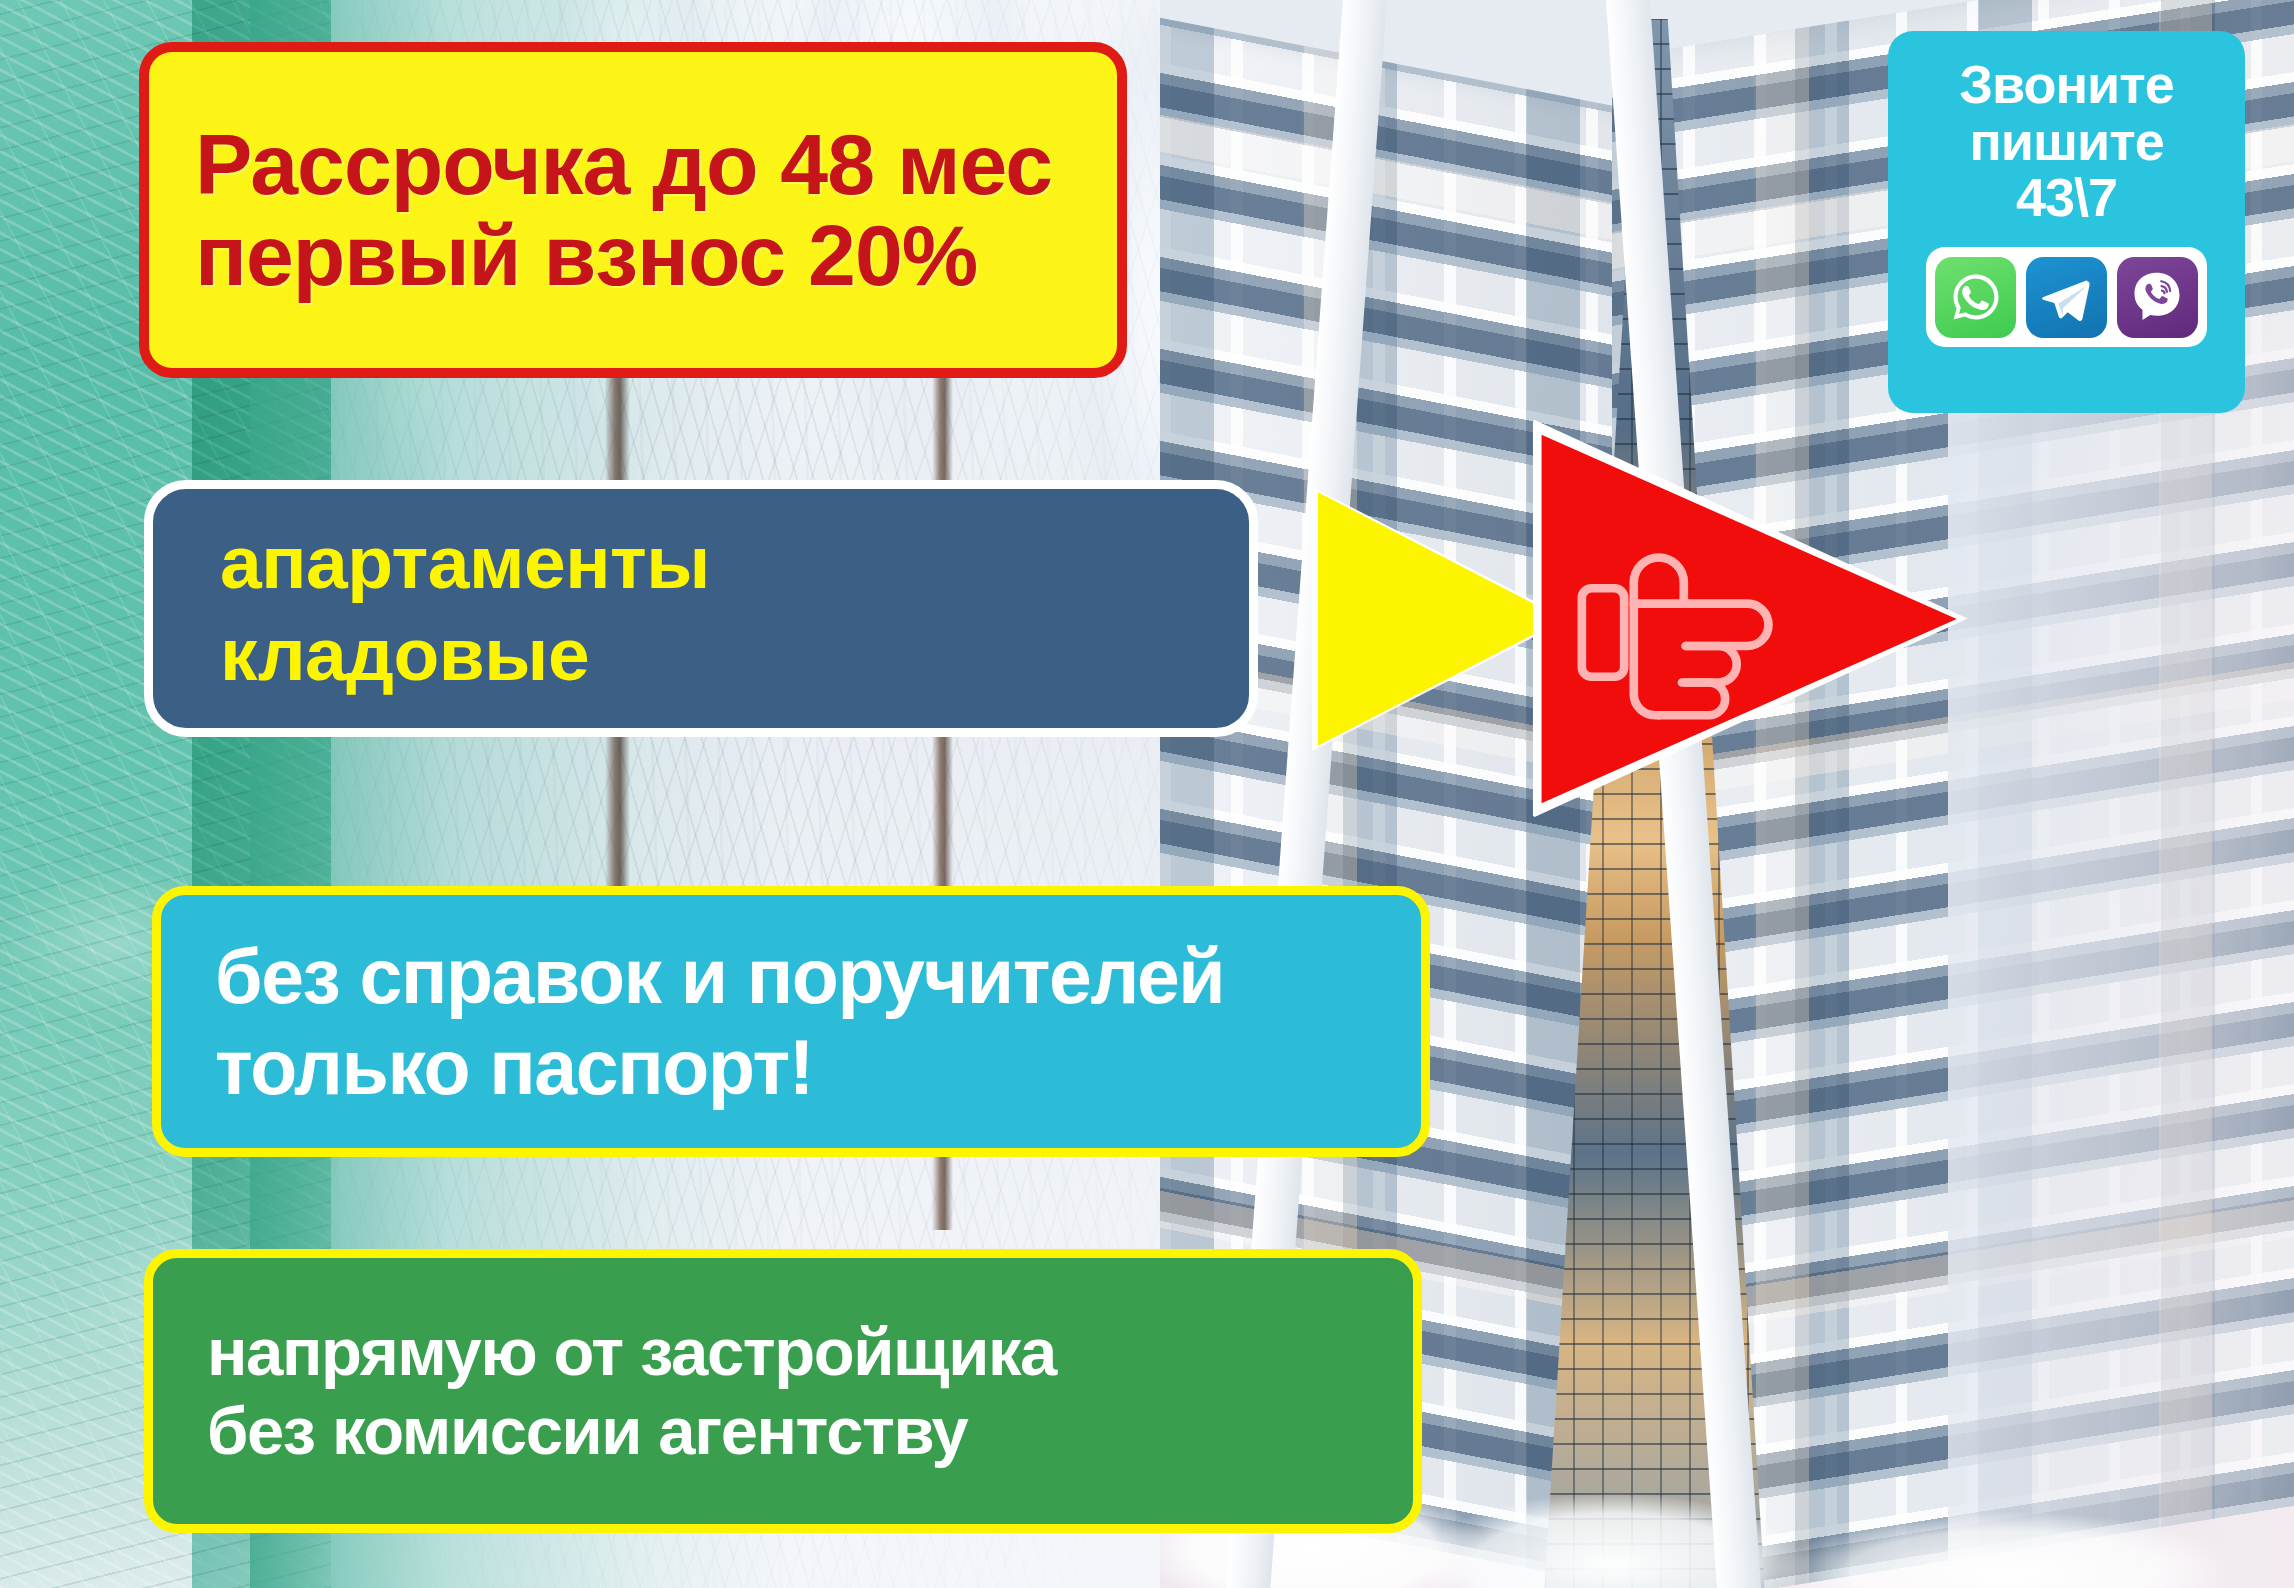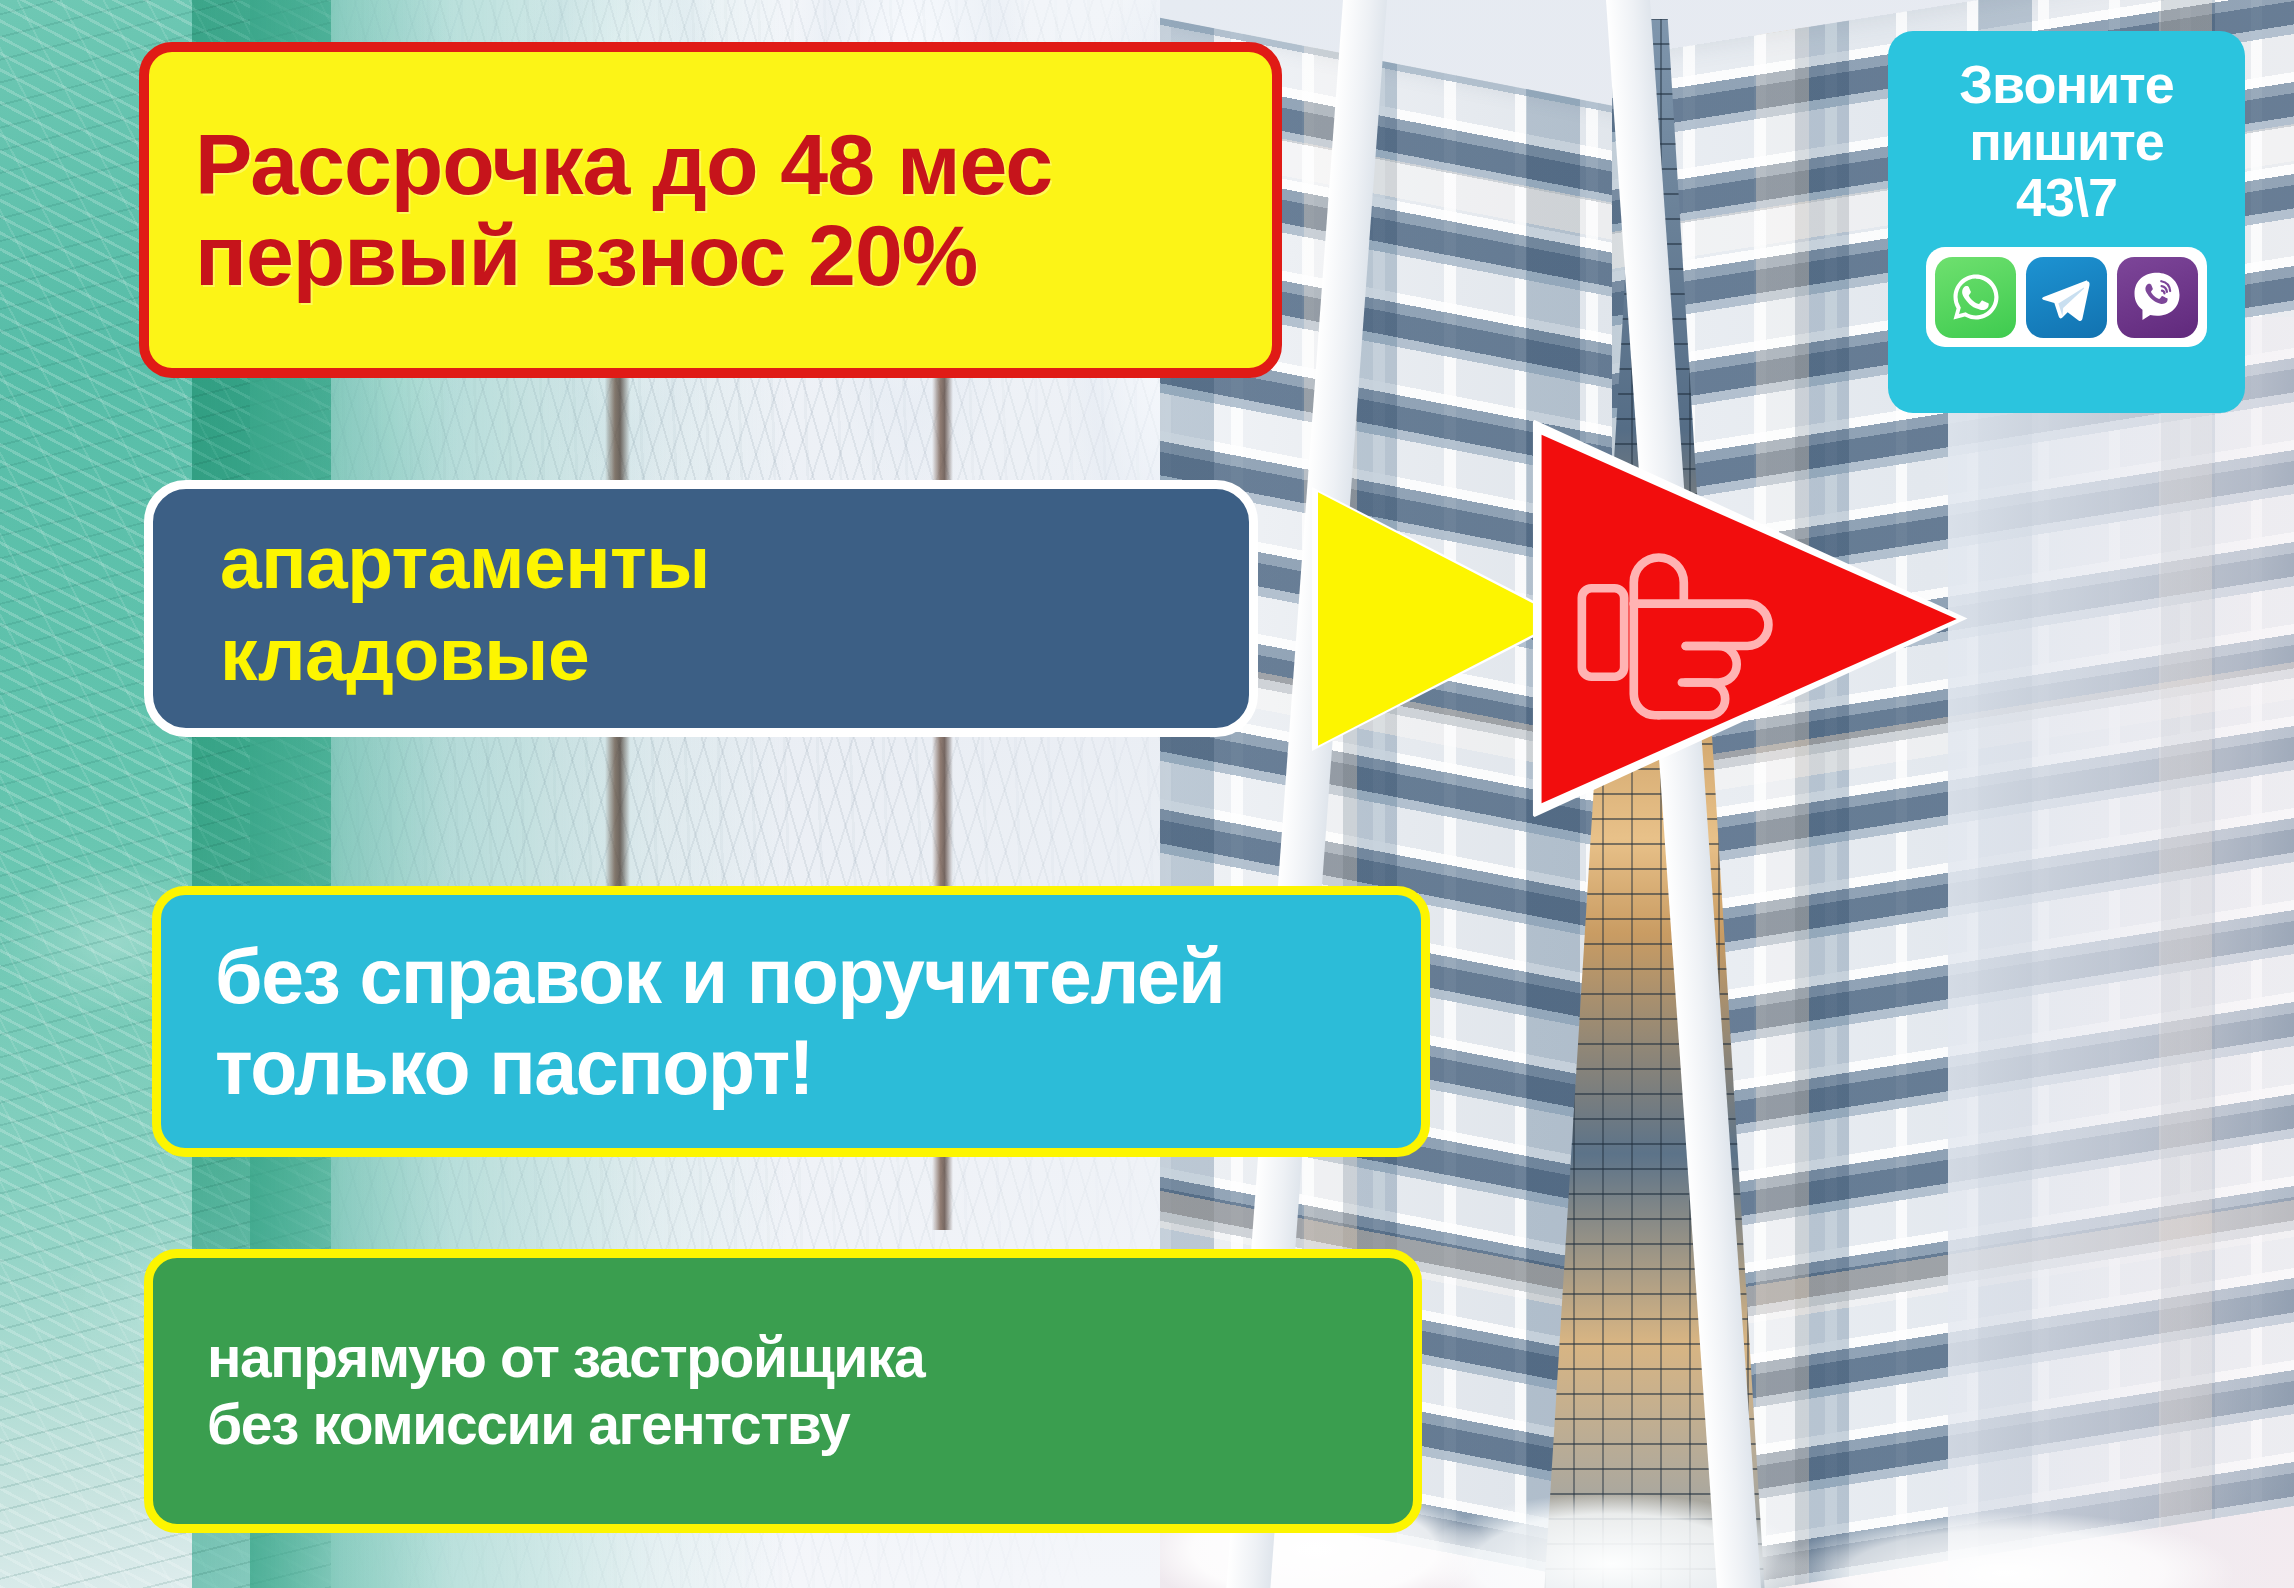--- a/index.html
+++ b/index.html
@@ -175,21 +175,21 @@
   .banner-text {
     margin: 0;
     font-weight: 700;
     line-height: 1.06;
     white-space: pre-line;
     letter-spacing: -0.5px;
   }
 
   
   #offer-banner {
-    left: 139px; top: 42px; width: 1143px; height: 336px;
+    left: 139px; top: 42px; width: 988px; height: 336px;
     background: #fcf417;
     border: 10.6px solid #e01b16;
     border-radius: 33px;
     display: flex; align-items: center;
   }
   #offer-banner .banner-text {
     color: #c6141b;
     font-size: 86px;
     padding: 0 0 0 46px;
     text-shadow: 1.9px 1.9px 0 rgba(255,255,140,.55);
@@ -230,21 +230,21 @@
   
   #developer-banner {
     left: 144px; top: 1249px; width: 1278px; height: 284px;
     background: #3a9e4f;
     border: 9.6px solid #fdf500;
     border-radius: 33px;
     display: flex; align-items: center;
   }
   #developer-banner .banner-text {
     color: #ffffff;
-    font-size: 57px;
+    font-size: 67px;
     padding: 0 0 0 54px;
     line-height: 1.18;
     letter-spacing: -1.4px;
   }
 
   
   #contact-badge {
     position: absolute;
     left: 1888px; top: 31px; width: 357px; height: 382px;
     background: #2bc4de;

